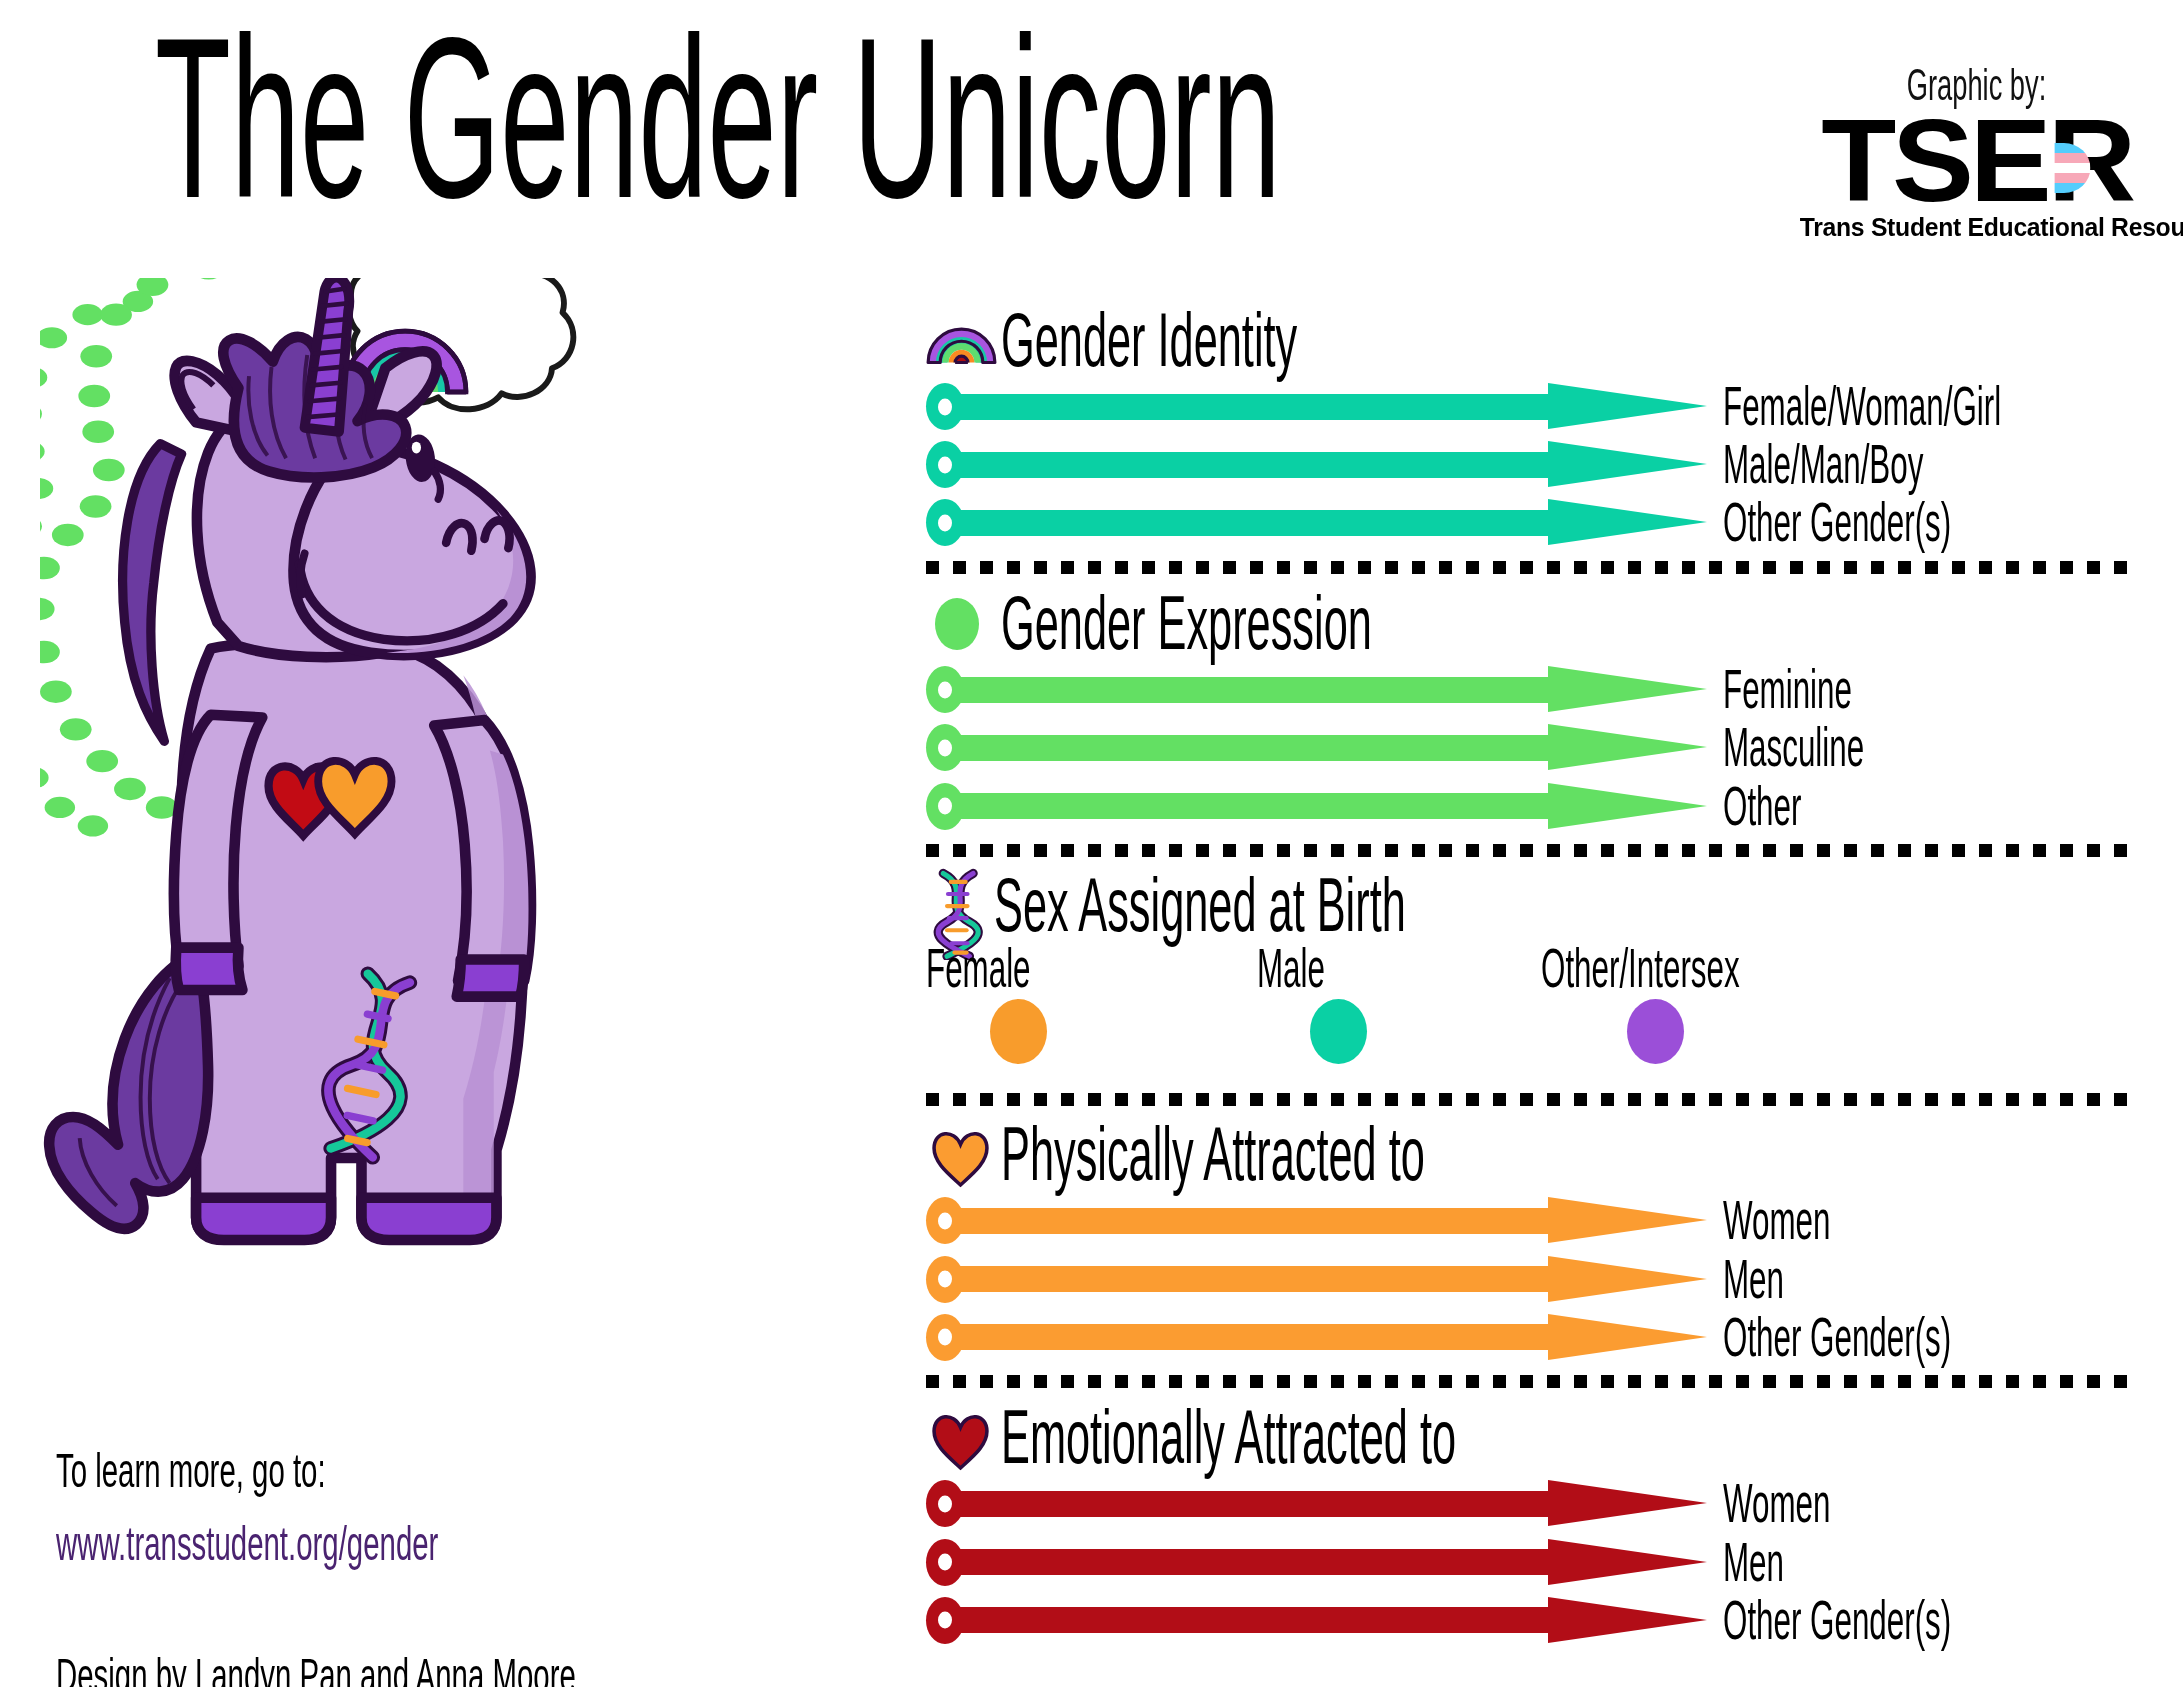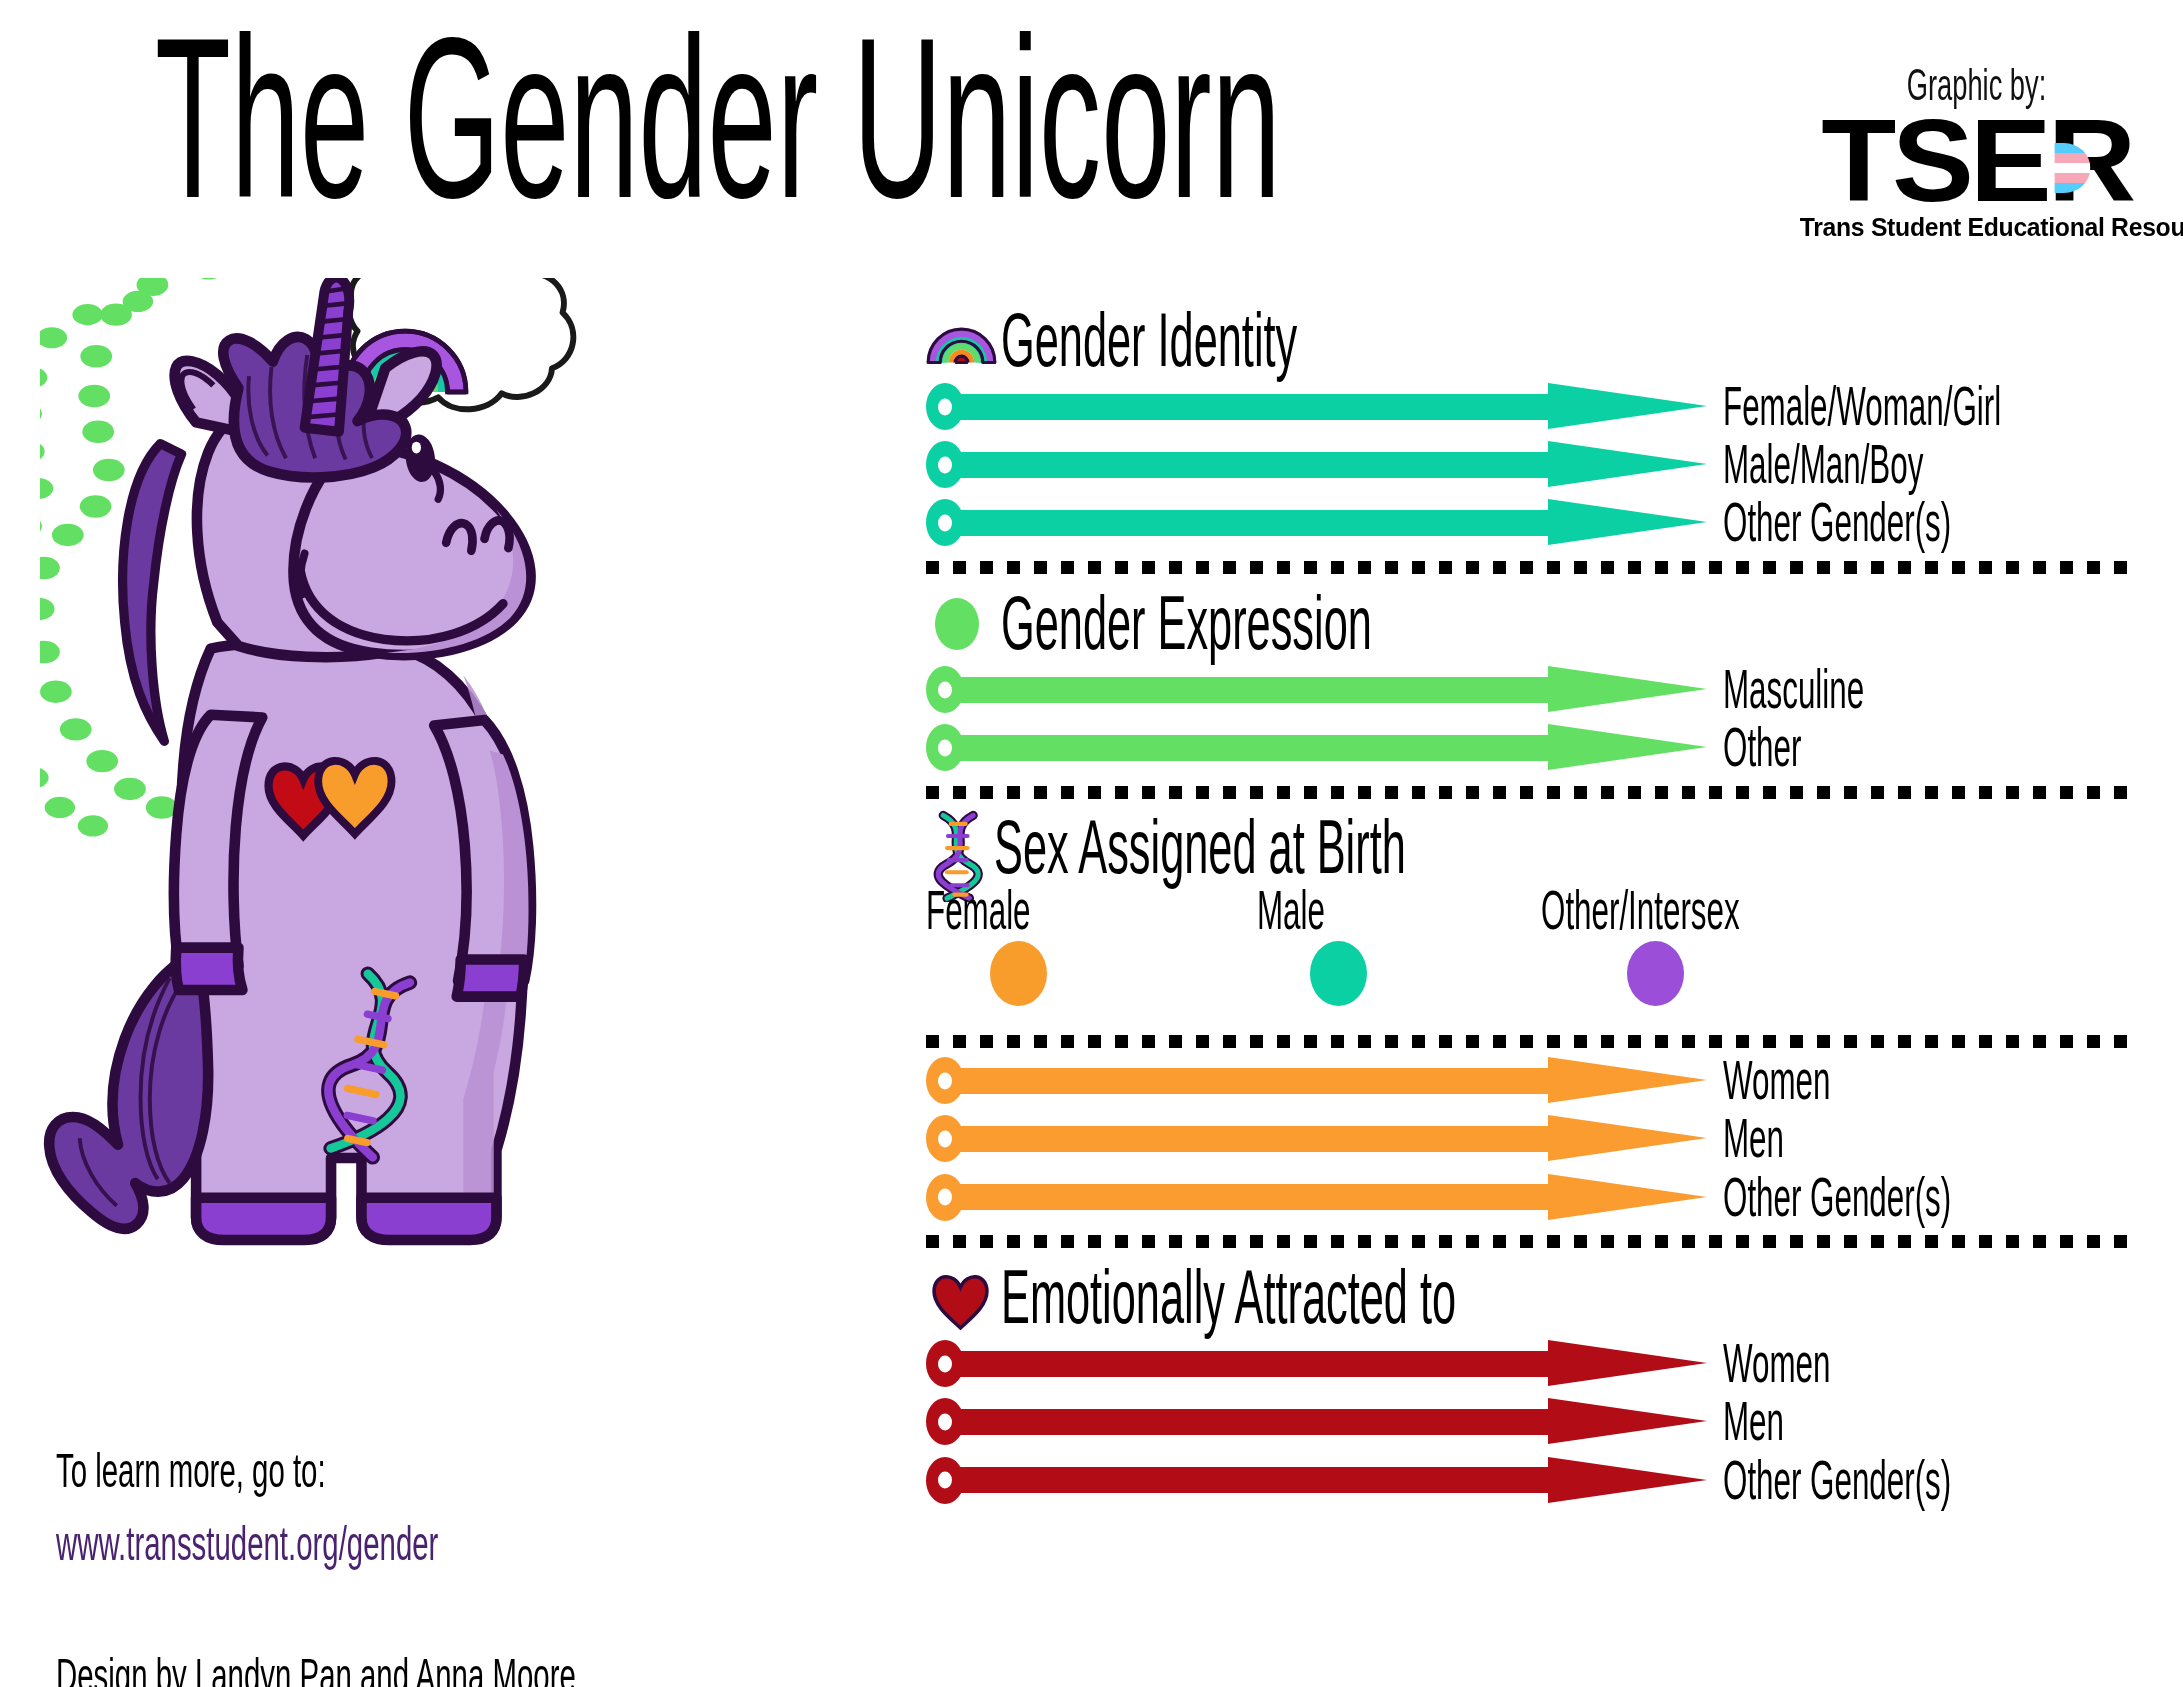--- a/index.html
+++ b/index.html
@@ -364,20 +364,26 @@
 
   <div class="section">
     <div class="sec-head">
       <div class="ico">
         <span style="display:block;width:44px;height:52px;border-radius:50%;
                      background:#63e063;margin-top:8px;margin-left:9.3px"></span>
       </div>
       <div class="sec-title">Gender Expression</div>
     </div>
     <div class="rows">
+      <div class="arrow-row">
+        <span class="donut" style="background:#63e063"></span>
+        <span class="bar" style="background:#63e063;width:589px"></span>
+        <span class="head" style="left:622px;border-left:159px solid #63e063"></span>
+        <span class="row-label">Feminine</span>
+      </div>
       <div class="arrow-row">
         <span class="donut" style="background:#63e063"></span>
         <span class="bar" style="background:#63e063;width:589px"></span>
         <span class="head" style="left:622px;border-left:159px solid #63e063"></span>
         <span class="row-label">Masculine</span>
       </div>
       <div class="arrow-row">
         <span class="donut" style="background:#63e063"></span>
         <span class="bar" style="background:#63e063;width:589px"></span>
         <span class="head" style="left:622px;border-left:159px solid #63e063"></span>
@@ -420,20 +426,29 @@
     <div class="sab-dots">
       <span class="sab-dot" style="left:64px;background:#f89c2c"></span>
       <span class="sab-dot" style="left:384px;background:#0ad0a4"></span>
       <span class="sab-dot" style="left:701px;background:#9b4fd8"></span>
     </div>
   </div>
 
   <div class="dashrow" style="margin:24px 0 9.3px 0"></div>
 
   <div class="section">
+    <div class="sec-head">
+      <div class="ico">
+        <svg viewBox="0 0 120 120" style="width:61px;height:61px;margin-top:5.3px;margin-left:4px">
+          <path d="M60,34 C48,4 8,6 8,42 C8,70 36,92 60,114 C84,92 112,70 112,42
+                   C112,6 72,4 60,34 Z" fill="#fb9c31" stroke="#2e0b3f" stroke-width="7"></path>
+        </svg>
+      </div>
+      <div class="sec-title">Physically Attracted to</div>
+    </div>
     <div class="rows">
       <div class="arrow-row">
         <span class="donut" style="background:#fb9c31"></span>
         <span class="bar" style="background:#fb9c31;width:589px"></span>
         <span class="head" style="left:622px;border-left:159px solid #fb9c31"></span>
         <span class="row-label">Women</span>
       </div>
       <div class="arrow-row">
         <span class="donut" style="background:#fb9c31"></span>
         <span class="bar" style="background:#fb9c31;width:589px"></span>

